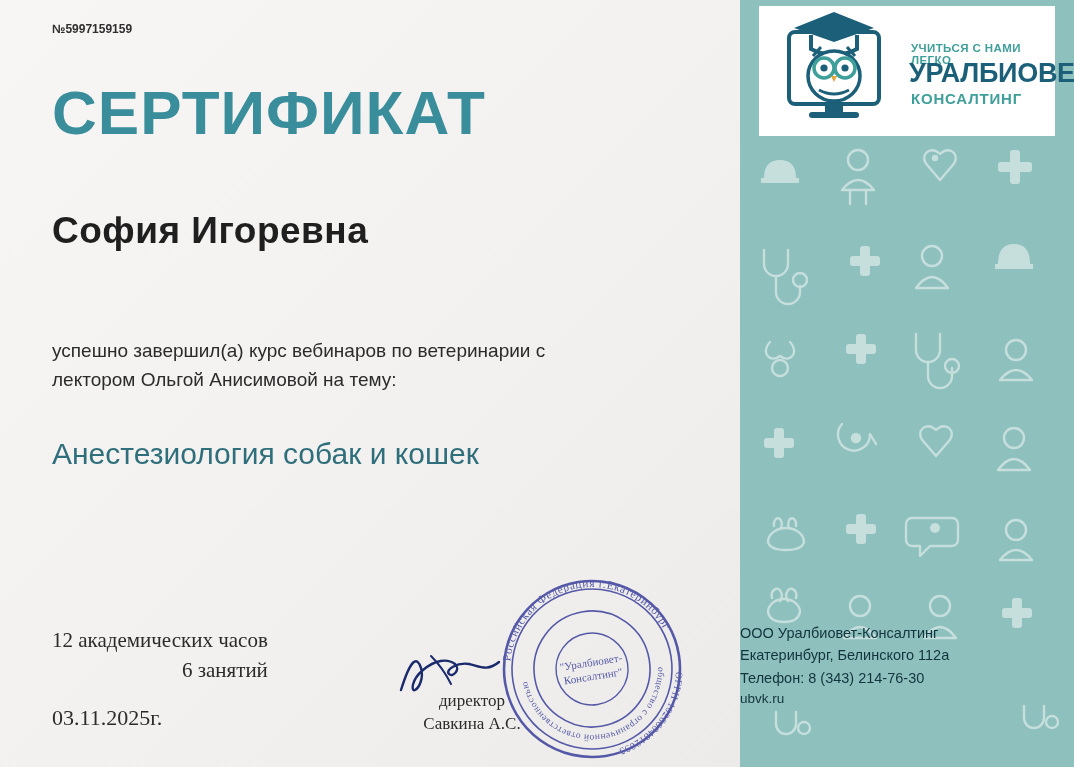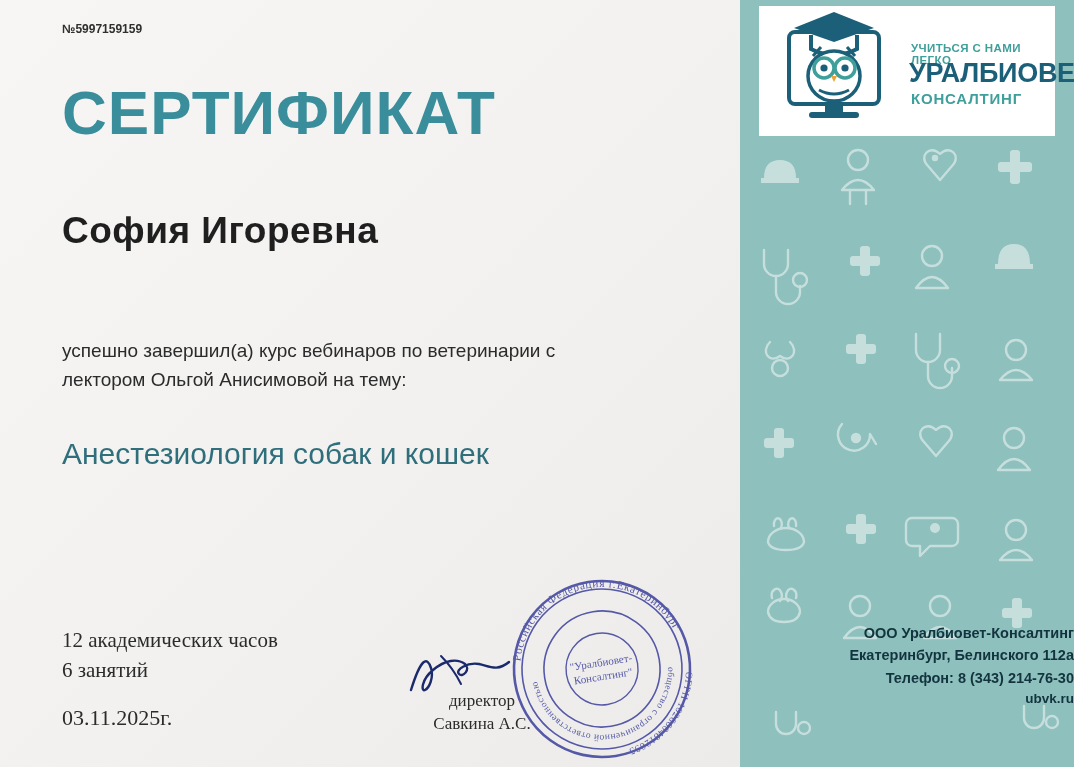--- a/index.html
+++ b/index.html
@@ -21,21 +21,21 @@
   #paper-bg {
     position: absolute;
     left: 0; top: 0;
     width: 740px; height: 767px;
     background: linear-gradient(135deg, #f7f6f4 0%, #f2f1ef 55%, #ecebe9 100%);
   }
   
   .left {
     position: absolute;
     left: 0; top: 0;
-    width: 740px; height: 767px; margin-left: 10px;
+    width: 740px; height: 767px;
   }
   .serial {
     position: absolute;
     left: 52px; top: 22px;
     font-family: "Liberation Sans", sans-serif;
     font-size: 12px;
     font-weight: bold;
     letter-spacing: 0px;
     color: #2f2f2f;
   }
@@ -78,20 +78,21 @@
     color: #2f6f7c;
     line-height: 1.25;
   }
   .hours {
     position: absolute;
     left: 52px; top: 625px;
     font-family: "Liberation Serif", serif;
     font-size: 21px;
     color: #2b2b2b;
     line-height: 1.45;
+    text-align: right;
   }
   .date {
     position: absolute;
     left: 52px; top: 705px;
     font-family: "Liberation Serif", serif;
     font-size: 22px;
     color: #2b2b2b;
   }
   .sign-block {
     position: absolute;
@@ -160,24 +161,24 @@
     font-family: "Liberation Sans", sans-serif;
     font-size: 15px;
     font-weight: bold;
     color: #3f9f9a;
     letter-spacing: 0.8px;
   }
   .contacts {
     position: absolute;
     left: 0; top: 622px;
     width: 334px;
-    text-align: right;
+    text-align: left;
     font-family: "Liberation Sans", sans-serif;
     font-size: 14.5px;
-    font-weight: bold;
+    font-weight: normal;
     color: #13343f;
     line-height: 1.55;
   }
   .contacts div { white-space: nowrap; }
   .contacts .site { font-size: 13.5px; }
 </style>
 </head>
 <body>
 
 <div id="certificate">

